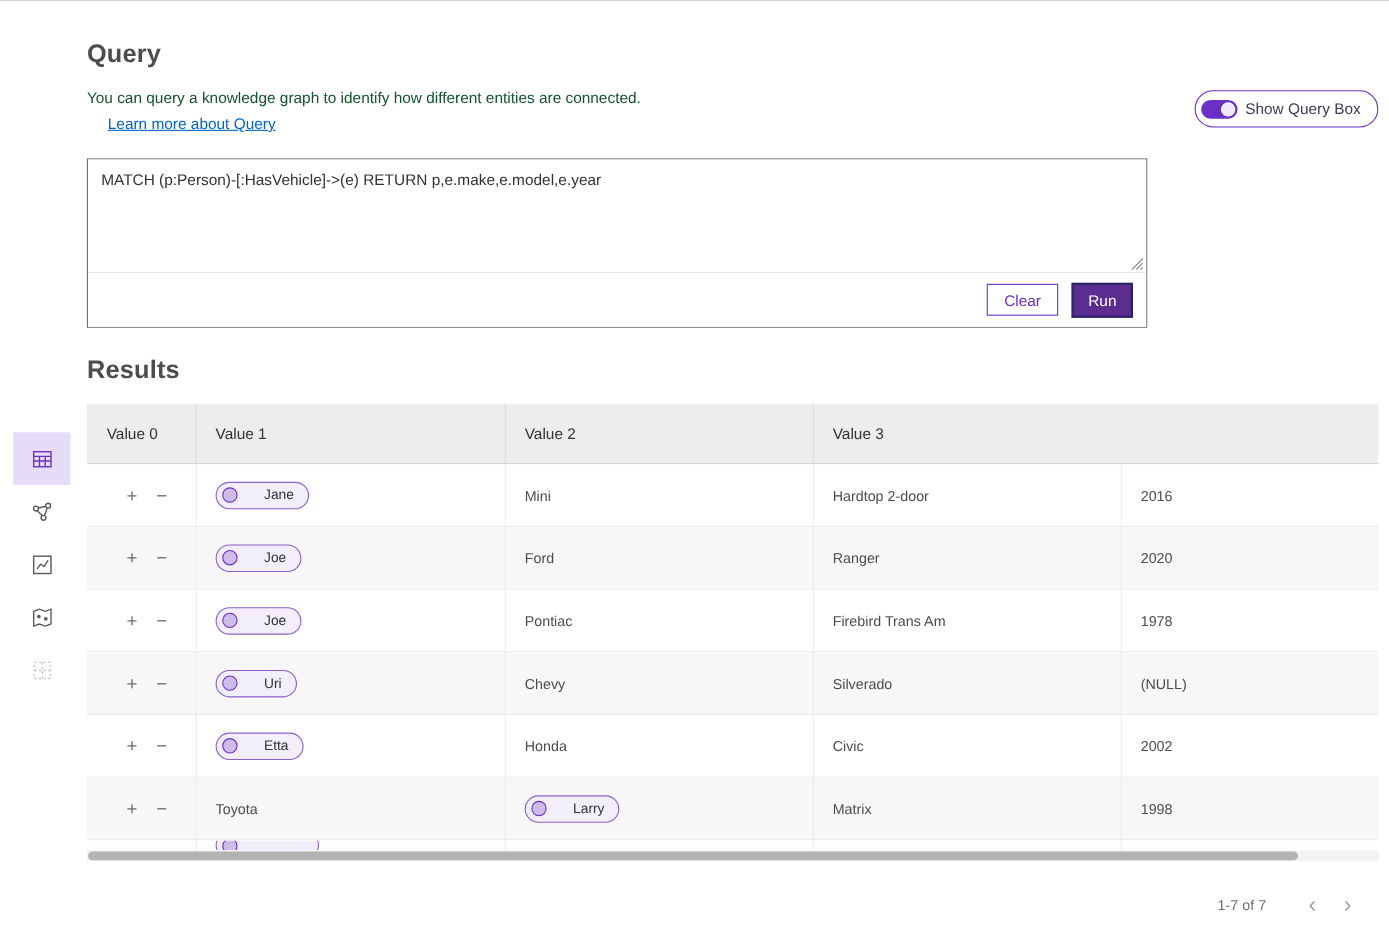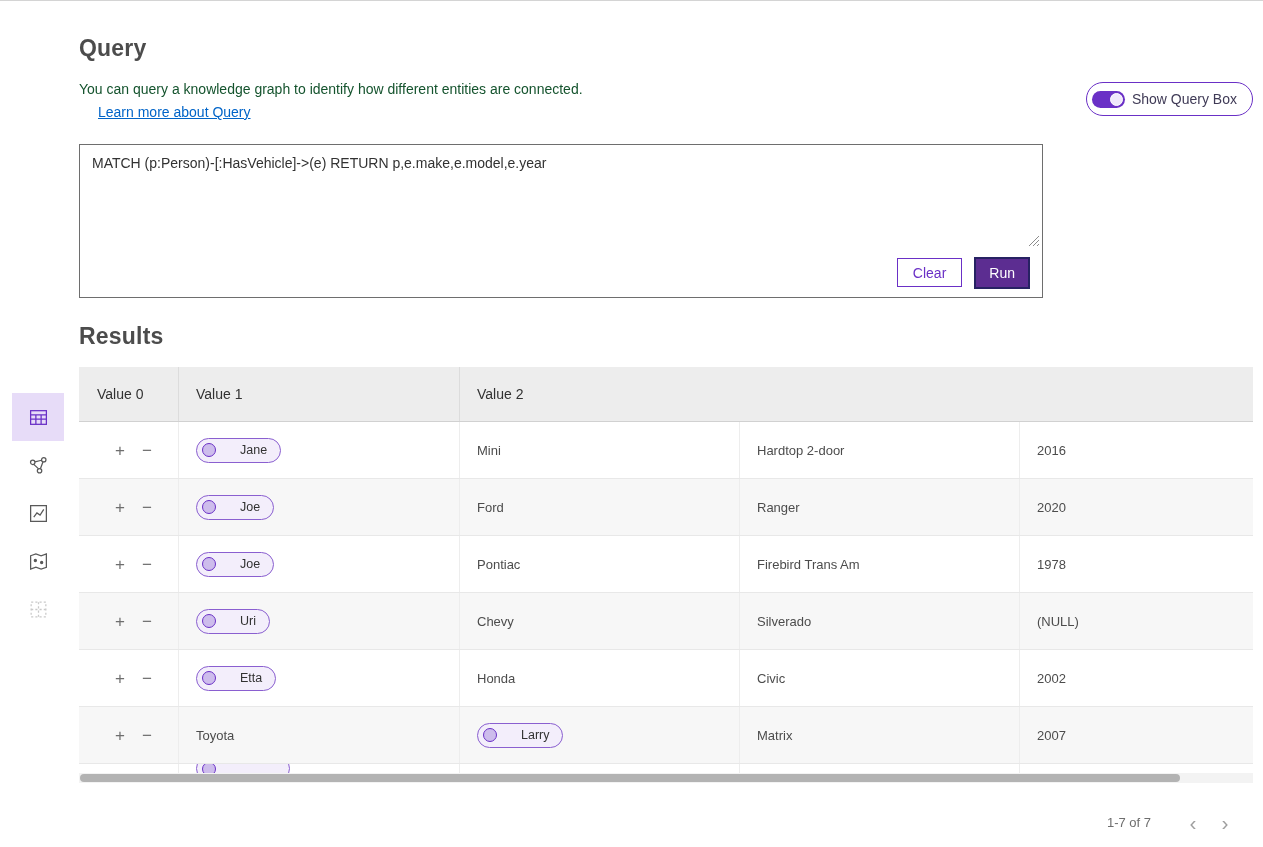--- a/index.html
+++ b/index.html
@@ -198,20 +198,21 @@
           </g>
         </svg>
     </button>
   </div>
 
   <div class="results-table">
     <div class="tgrid thead">
       <div class="th">Value 0</div>
       <div class="th">Value 1</div>
       <div class="th">Value 2</div>
+      <div class="th">Value 3</div>
     </div>
 
     <div>
         <div class="tgrid trow">
           <div class="cell sel">
             <button class="rowbtn">+</button>
             <button class="rowbtn">−</button>
           </div>
           <div class="cell">
             <span class="chip">
@@ -289,21 +290,21 @@
             <button class="rowbtn">−</button>
           </div>
           <div class="cell">Toyota</div>
           <div class="cell">
             <span class="chip">
               <span class="chip-dot"></span>
               <span class="chip-label">Larry</span>
             </span>
           </div>
           <div class="cell">Matrix</div>
-          <div class="cell">2007</div>
+          <div class="cell">1998</div>
         </div>
       </div>
 
     <div class="tgrid trow partial">
       <div class="cell sel"></div>
       <div class="cell">
         <span class="chip">
           <span class="chip-dot"></span>
           <span class="chip-label"></span>
         </span>

